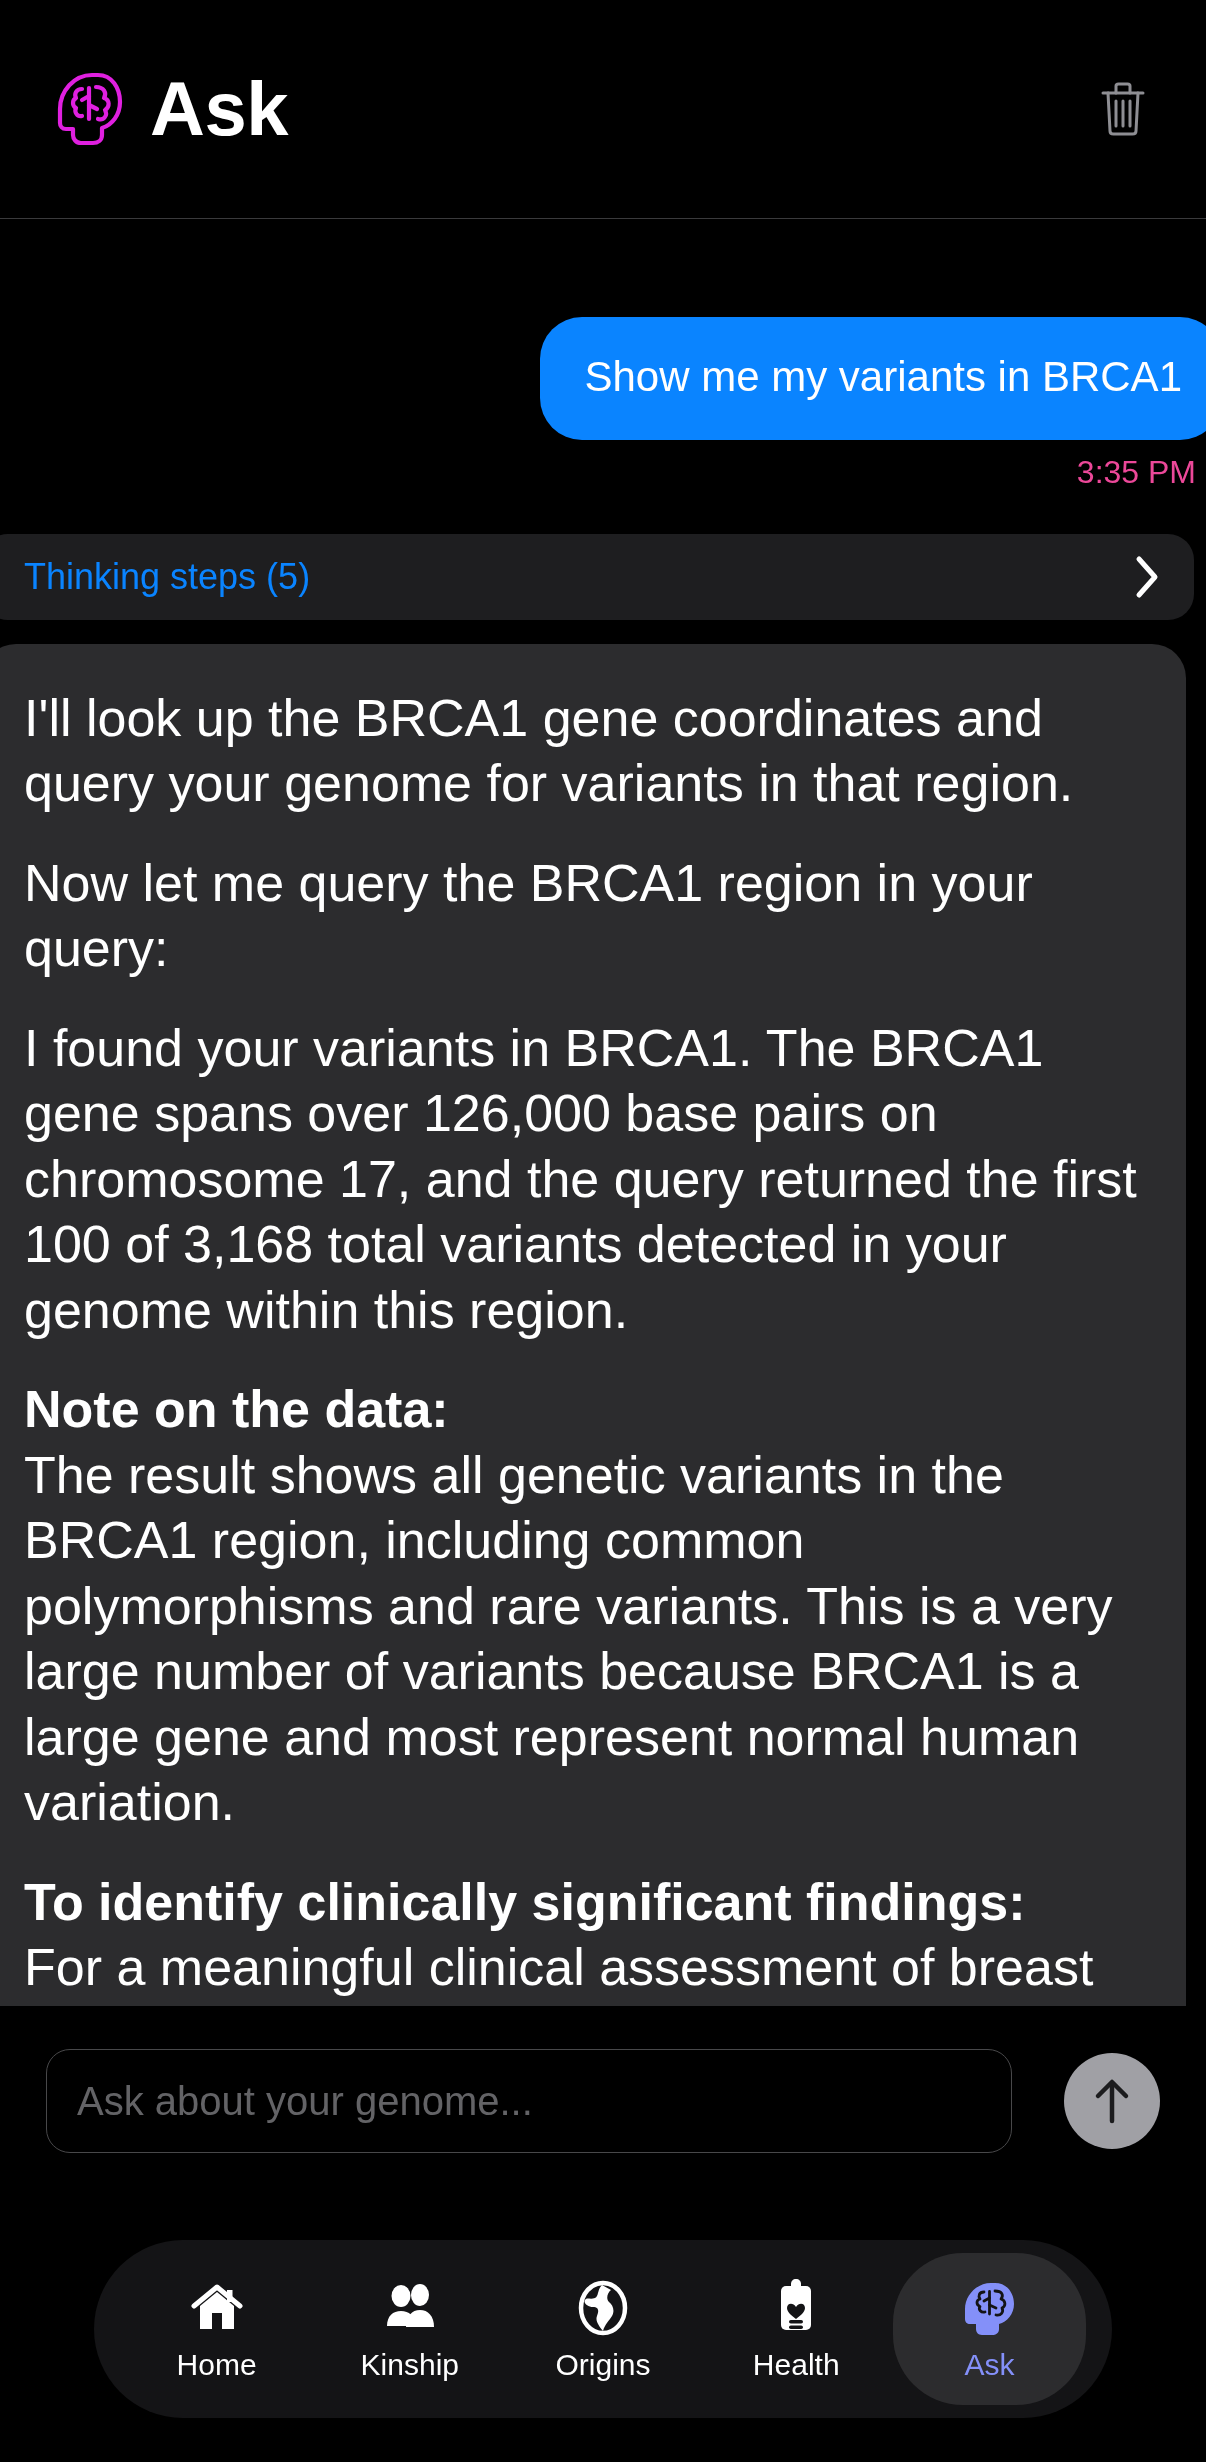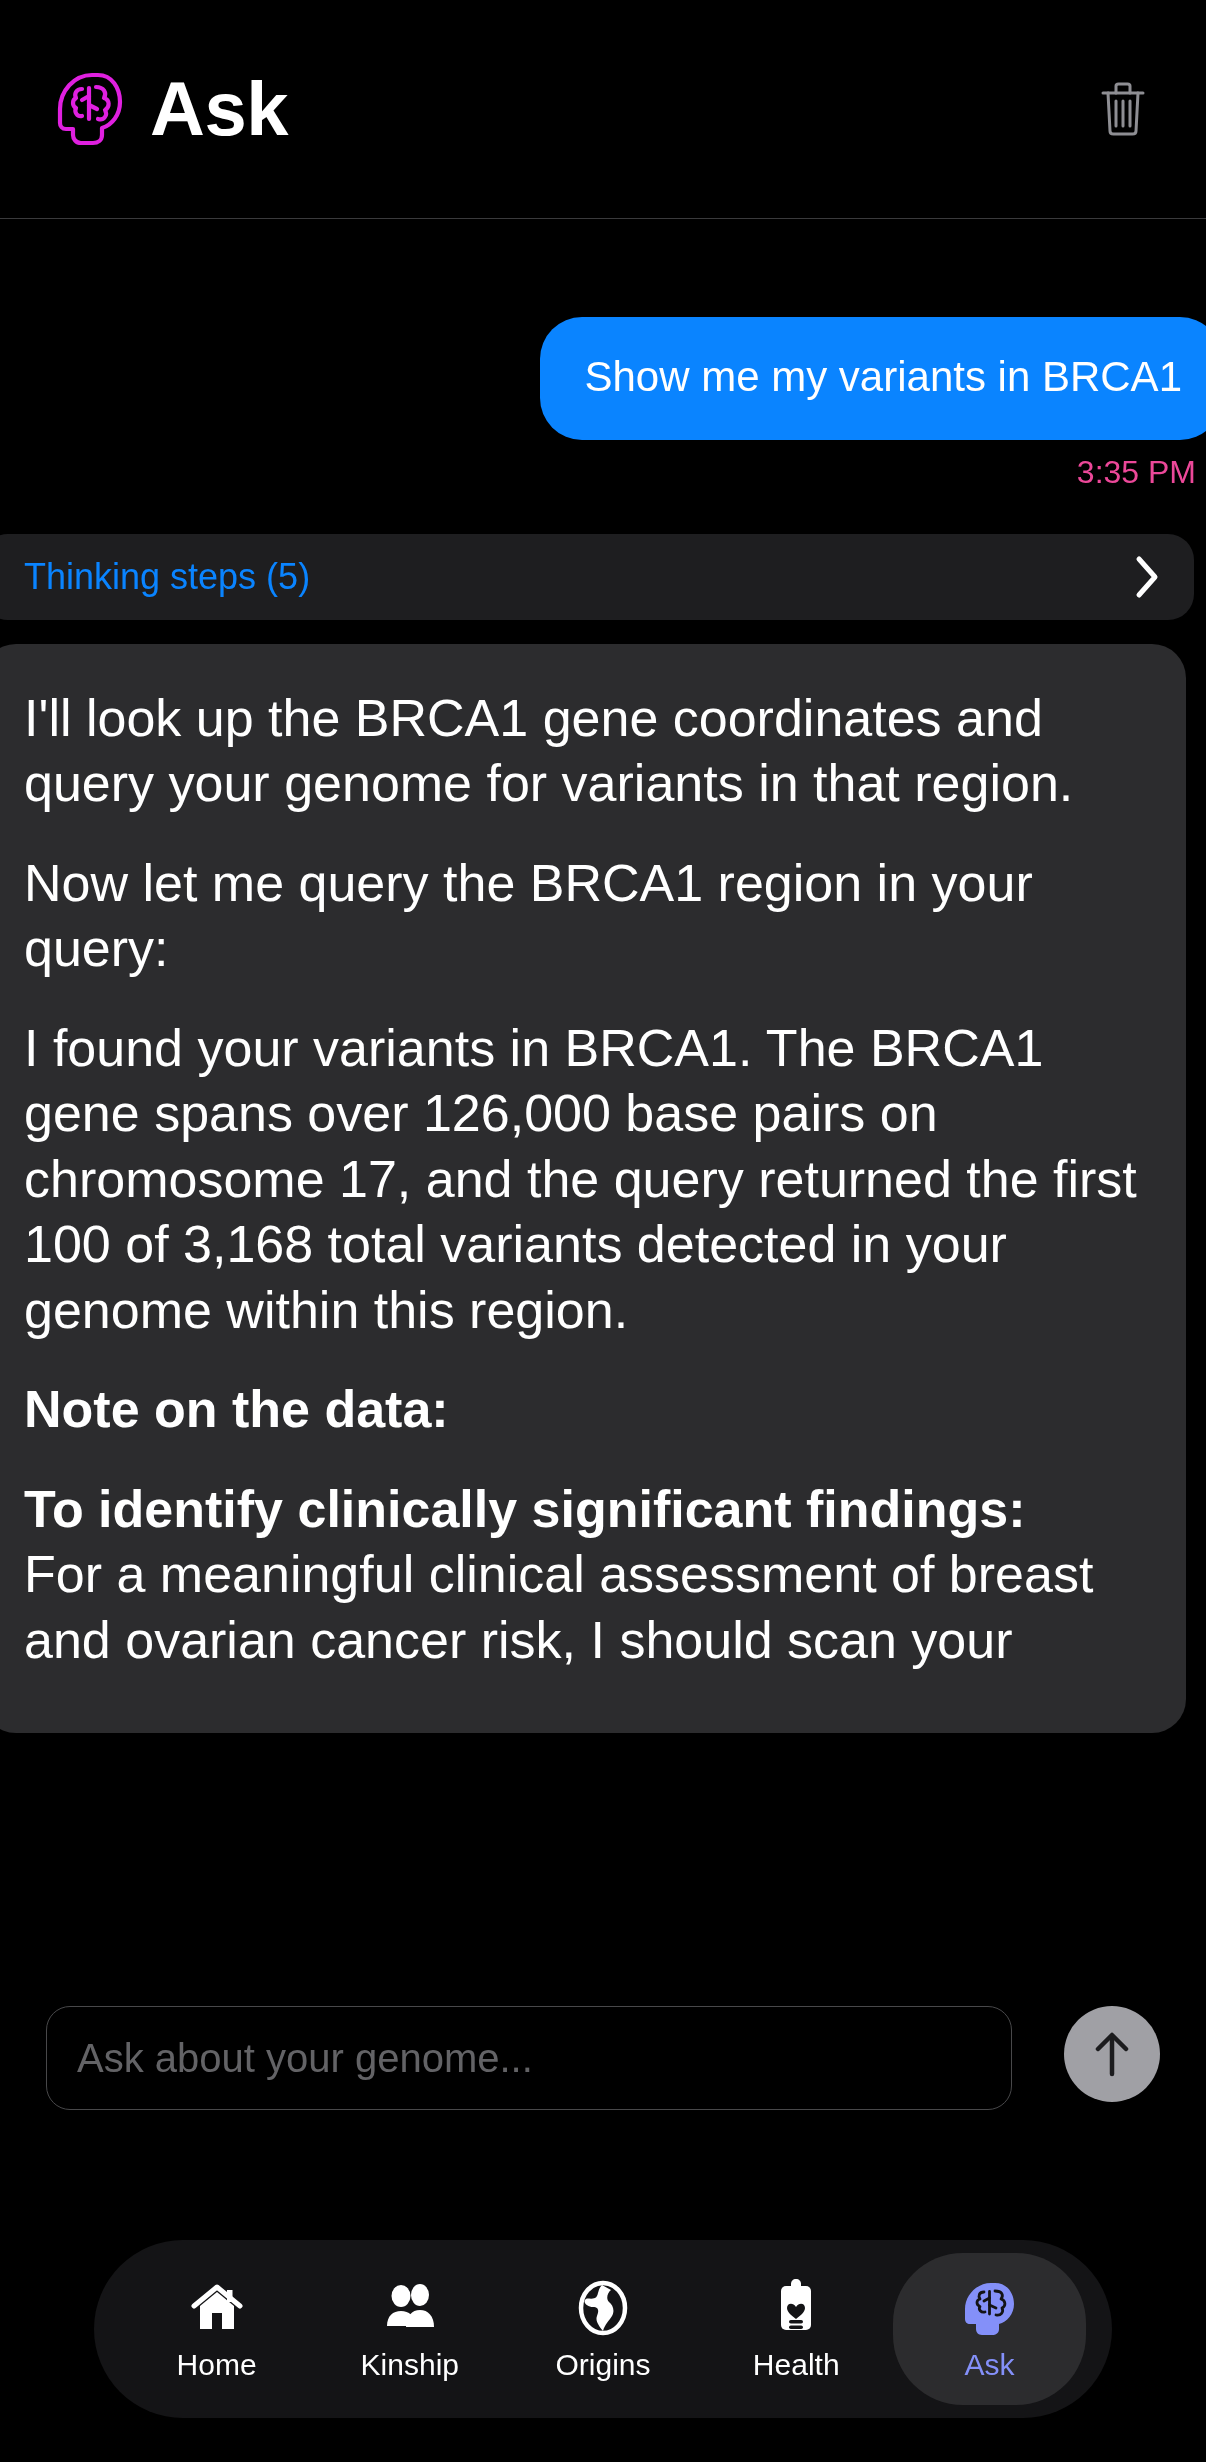--- a/index.html
+++ b/index.html
@@ -148,21 +148,21 @@
 
   
   .composer {
     position: absolute;
     left: 0;
     top: 2006px;
     width: 1206px;
     height: 190px;
     background: #000000;
     display: flex;
-    align-items: flex-start;
+    align-items: center;
     padding: 0 46px 0 46px;
     gap: 52px;
   }
   .composer-input {
     flex: 1;
     height: 104px;
     background: #000000;
     border: 1.5px solid #48484A;
     border-radius: 24px;
     color: #FFFFFF;
@@ -295,21 +295,21 @@
       <p>
         <span>I'll look up the BRCA1 gene coordinates and query your genome for variants in that region.</span>
       </p>
       <p>
         <span>Now let me query the BRCA1 region in your query:</span>
       </p>
       <p>
         <span>I found your variants in BRCA1. The BRCA1 gene spans over 126,000 base pairs on chromosome 17, and the query returned the first 100 of 3,168 total variants detected in your genome within this region.</span>
       </p>
       <p>
-        <span class="hdr">Note on the data:</span>
+        <span class="hdr">Note on the data:</span><span>The result shows all genetic variants in the BRCA1 region, including common polymorphisms and rare variants. This is a very large number of variants because BRCA1 is a large gene and most represent normal human variation.</span>
       </p>
       <p>
         <span class="hdr">To identify clinically significant findings:</span><span>For a meaningful clinical assessment of breast and ovarian cancer risk, I should scan your</span>
       </p>
     </div>
 
   </div>
 
   <div class="composer">
     <input class="composer-input" type="text" placeholder="Ask about your genome..." style="">

